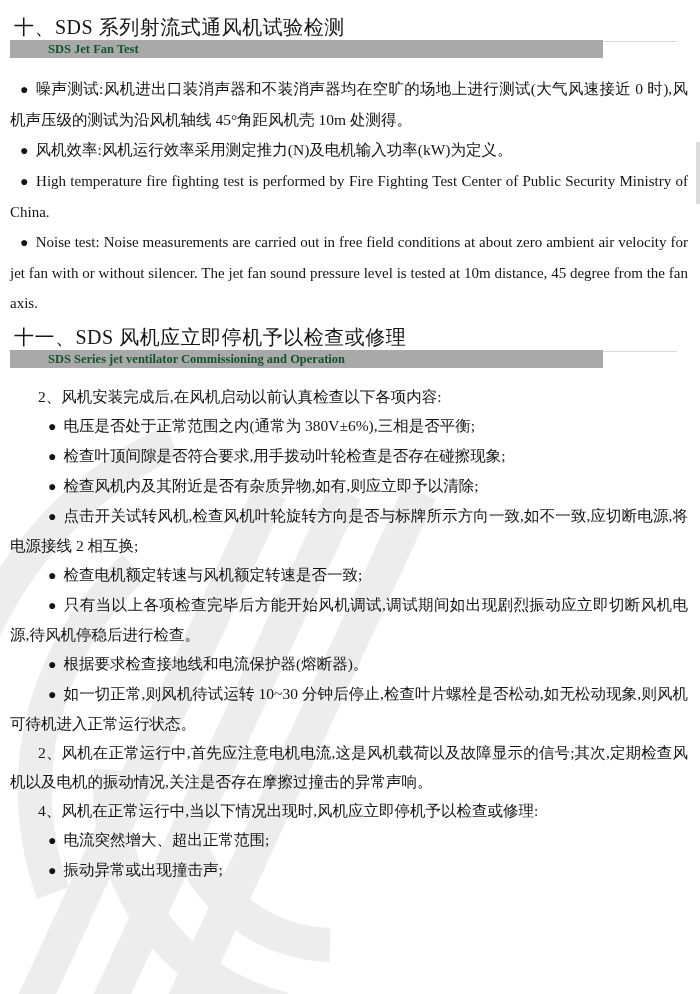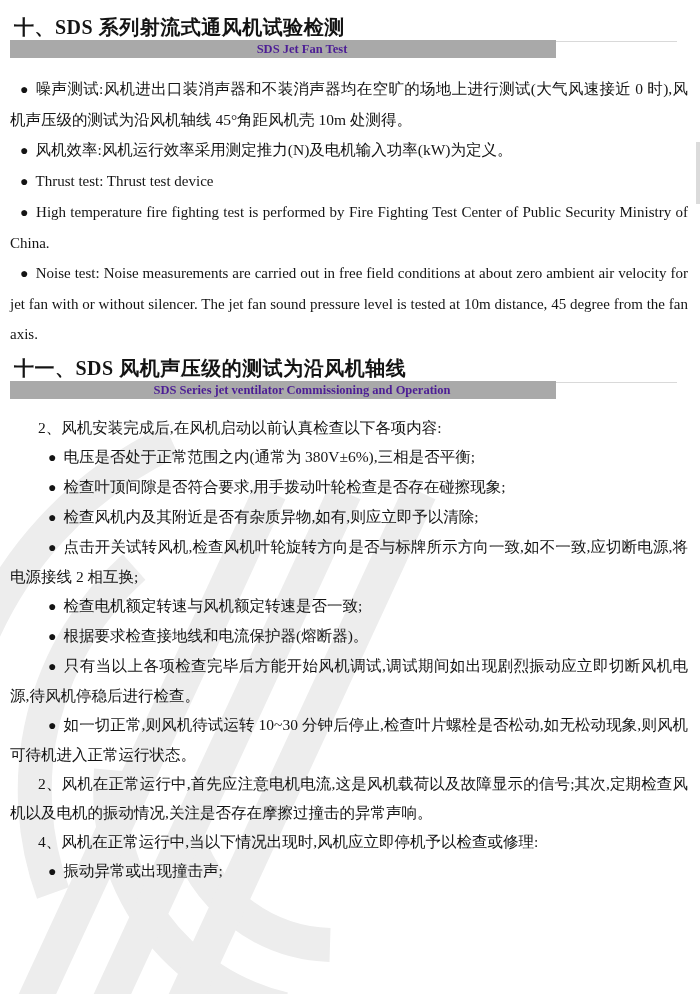--- a/index.html
+++ b/index.html
@@ -13,32 +13,31 @@
     color:var(--text,#141414);
   }
   .watermark{position:absolute;left:0;top:0;z-index:0;}
   .edge-artifact{
     position:absolute;right:0;top:142px;width:4px;height:62px;
     background:var(--artifact,#bdbdbd);opacity:.55;z-index:2;
   }
   .content{position:relative;z-index:1;padding:14px 12px 0 10px;box-sizing:border-box;}
   h2.sec-title{
     margin:0 0 0 4px;
-    font-size:20px;line-height:26px;font-weight:bold;
+    font-size:20px;line-height:26px;font-weight:normal;
     letter-spacing:.5px;
   }
   .sec-2{margin-top:6px;}
   .bar-row{display:flex;align-items:flex-start;width:667px;margin-left:0px;}
   .bar{
-    width:546px;height:18px;line-height:18px;
+    width:593px;height:18px;line-height:18px;
     background:var(--bar,#a9a9a9);
     padding-left:38px;box-sizing:border-box;
-    font-size:12.5px;font-weight:bold;color:#4c1d95;
+    font-size:12.5px;font-weight:bold;color:#14532d;
     white-space:nowrap;
-    text-align:center;
   }
   .bar-rule{flex:1;height:1px;background:var(--rule,#d9d9d9);margin-top:1px;}
   .paras{margin-top:16px;}
   .sec-2 .paras{margin-top:14px;}
   p.para{
     margin:0;font-size:15.5px;line-height:30px;
     text-align:justify;text-justify:inter-ideograph;
   }
   .sec-2 p.para{line-height:29px;}
   p.bullet-cn{text-indent:10px;}
@@ -70,42 +69,42 @@
 
     <section class="sec-1">
       <h2 class="sec-title">十、SDS 系列射流式通风机试验检测</h2>
       <div class="bar-row">
         <div class="bar">SDS Jet Fan Test</div>
         <div class="bar-rule"></div>
       </div>
       <div class="paras">
           <p class="para bullet-cn"><span class="bullet">●</span>噪声测试:风机进出口装消声器和不装消声器均在空旷的场地上进行测试(大气风速接近 0 时),风机声压级的测试为沿风机轴线 45°角距风机壳 10m 处测得。</p>
           <p class="para bullet-cn"><span class="bullet">●</span>风机效率:风机运行效率采用测定推力(N)及电机输入功率(kW)为定义。</p>
-          <p class="para bullet-en"><span class="bullet">●</span>Thrust test: Thrust test device</p>
           <p class="para bullet-en"><span class="bullet">●</span>High temperature fire fighting test is performed by Fire Fighting Test Center of Public Security Ministry of China.</p>
           <p class="para bullet-en"><span class="bullet">●</span>Noise test: Noise measurements are carried out in free field conditions at about zero ambient air velocity for jet fan with or without silencer. The jet fan sound pressure level is tested at 10m distance, 45 degree from the fan axis.</p>
         </div>
     </section>
 
     <section class="sec-2">
-      <h2 class="sec-title">十一、SDS 风机声压级的测试为沿风机轴线</h2>
+      <h2 class="sec-title">十一、SDS 风机应立即停机予以检查或修理</h2>
       <div class="bar-row">
         <div class="bar">SDS Series jet ventilator Commissioning and Operation</div>
         <div class="bar-rule"></div>
       </div>
       <div class="paras">
           <p class="para numbered">2、风机安装完成后,在风机启动以前认真检查以下各项内容:</p>
           <p class="para bullet-indent"><span class="bullet">●</span>电压是否处于正常范围之内(通常为 380V±6%),三相是否平衡;</p>
           <p class="para bullet-indent"><span class="bullet">●</span>检查叶顶间隙是否符合要求,用手拨动叶轮检查是否存在碰擦现象;</p>
           <p class="para bullet-indent"><span class="bullet">●</span>检查风机内及其附近是否有杂质异物,如有,则应立即予以清除;</p>
           <p class="para bullet-indent"><span class="bullet">●</span>点击开关试转风机,检查风机叶轮旋转方向是否与标牌所示方向一致,如不一致,应切断电源,将电源接线 2 相互换;</p>
           <p class="para bullet-indent"><span class="bullet">●</span>检查电机额定转速与风机额定转速是否一致;</p>
+          <p class="para bullet-indent"><span class="bullet">●</span>只有当以上各项检查完毕后方能开始风机调试,调试期间如出现剧烈振动应立即切断风机电源,待风机停稳后进行检查。</p>
           <p class="para bullet-indent"><span class="bullet">●</span>根据要求检查接地线和电流保护器(熔断器)。</p>
-          <p class="para bullet-indent"><span class="bullet">●</span>只有当以上各项检查完毕后方能开始风机调试,调试期间如出现剧烈振动应立即切断风机电源,待风机停稳后进行检查。</p>
           <p class="para bullet-indent"><span class="bullet">●</span>如一切正常,则风机待试运转 10~30 分钟后停止,检查叶片螺栓是否松动,如无松动现象,则风机可待机进入正常运行状态。</p>
           <p class="para numbered">2、风机在正常运行中,首先应注意电机电流,这是风机载荷以及故障显示的信号;其次,定期检查风机以及电机的振动情况,关注是否存在摩擦过撞击的异常声响。</p>
           <p class="para numbered">4、风机在正常运行中,当以下情况出现时,风机应立即停机予以检查或修理:</p>
+          <p class="para bullet-indent"><span class="bullet">●</span>电流突然增大、超出正常范围;</p>
           <p class="para bullet-indent"><span class="bullet">●</span>振动异常或出现撞击声;</p>
         </div>
     </section>
 
   </div>
 </div>
 
 </body></html>

